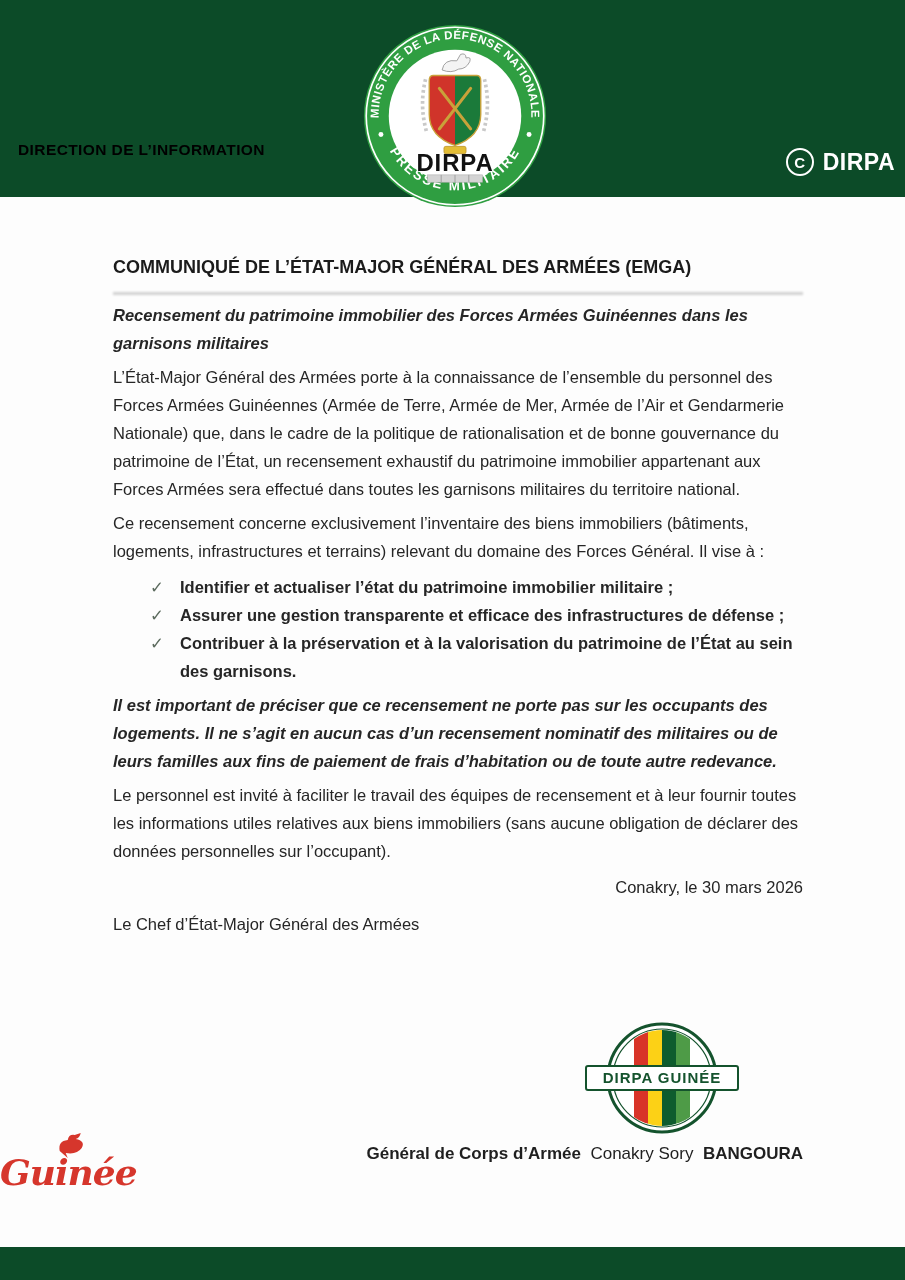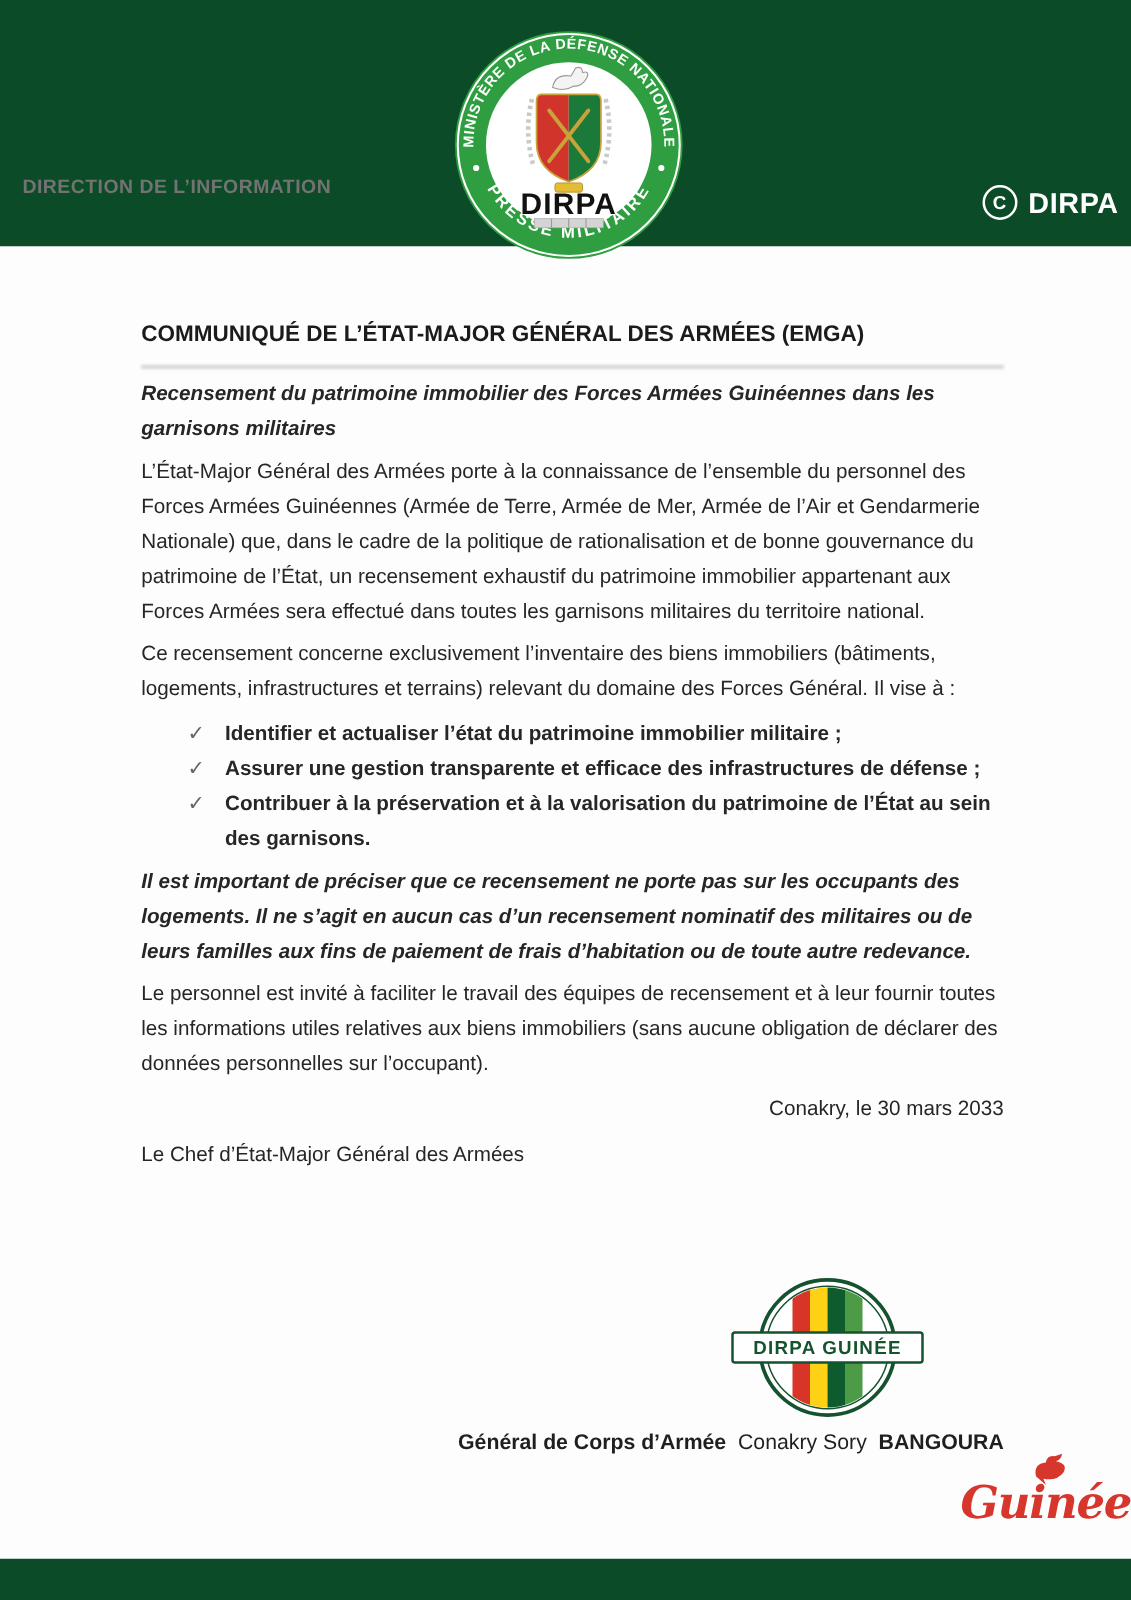--- a/index.html
+++ b/index.html
@@ -1,21 +1,21 @@
 <!DOCTYPE html>
 <html><head>
 <meta charset="utf-8">
 <style>
   html,body{margin:0;padding:0;background:#e8e8e8;}
   .page{position:relative;width:905px;height:1280px;margin:0 auto;background:#fdfdfd;
         font-family:"Liberation Sans",sans-serif;overflow:hidden;}
 
   
   .band{position:absolute;left:0;top:0;width:905px;height:197px;background:#0c4b28;}
-  .org{position:absolute;left:18px;top:139px;color:#737373;font-weight:bold;
+  .org{position:absolute;left:18px;top:139px;color:#000000;font-weight:bold;
        font-size:15.5px;line-height:21px;letter-spacing:0.4px;}
   .seal{position:absolute;left:363px;top:24px;width:184px;height:184px;}
   .brandmark{position:absolute;right:10px;top:148px;display:flex;align-items:center;gap:9px;color:#fff;}
   .c-circle{width:24px;height:24px;border:2.5px solid #fff;border-radius:50%;
             display:flex;align-items:center;justify-content:center;
             font-weight:bold;font-size:15px;line-height:1;}
   .brand-text{font-size:23px;font-weight:bold;letter-spacing:0.5px;}
 
   
   .content{position:absolute;left:113px;top:254px;width:690px;color:#262626;
@@ -32,21 +32,21 @@
   .dateline{text-align:right;margin-top:8px;}
   .signerline{text-align:left;margin-top:9px;}
 
   
   .stamp{position:absolute;left:582px;top:1016px;width:160px;height:124px;}
   .signature{position:absolute;left:113px;top:1144px;width:690px;text-align:right;
              font-size:17px;color:#1f1f1f;}
   .sig-bold{font-weight:bold;}
   .sig-sp{margin-right:0.28em;}
 
-  .guinee{position:absolute;left:0;top:1182px;width:905px;text-align:right;}
+  .guinee{position:absolute;left:0;top:1152px;width:905px;text-align:left;}
   .guinee-wrap{position:relative;display:inline-block;}
   .guinee-text{font-family:"DejaVu Serif",serif;font-style:italic;font-weight:bold;
                font-size:36px;line-height:40px;color:#d6362c;letter-spacing:-1px;}
   .guinee-bird{position:absolute;left:50%;top:-21px;transform:translateX(-42%);}
 
   .footer-band{position:absolute;left:0;top:1247px;width:905px;height:33px;background:#0c4b28;}
 </style>
 </head>
 <body>
 
@@ -119,21 +119,21 @@
       </div>
       <div class="bullet">
         <span class="check">✓</span>
         <span>Contribuer à la préservation et à la valorisation du patrimoine de l’État au sein des garnisons.</span>
       </div>
     </div>
 
     <p class="para emph">Il est important de préciser que ce recensement ne porte pas sur les occupants des logements. Il ne s’agit en aucun cas d’un recensement nominatif des militaires ou de leurs familles aux fins de paiement de frais d’habitation ou de toute autre redevance.</p>
     <p class="para">Le personnel est invité à faciliter le travail des équipes de recensement et à leur fournir toutes les informations utiles relatives aux biens immobiliers (sans aucune obligation de déclarer des données personnelles sur l’occupant).</p>
 
-    <div class="dateline">Conakry, le 30 mars 2033</div>
+    <div class="dateline">Conakry, le 30 mars 2026</div>
     <div class="signerline">Le Chef d’État-Major Général des Armées</div>
   </div>
 
   <svg class="stamp" viewBox="0 0 160 124">
     <defs>
       <clipPath id="stampClip">
           <circle cx="80" cy="62" r="48"></circle>
         </clipPath>
     </defs>
     <circle cx="80" cy="62" r="54" fill="#ffffff" stroke="#14532d" stroke-width="3"></circle>

